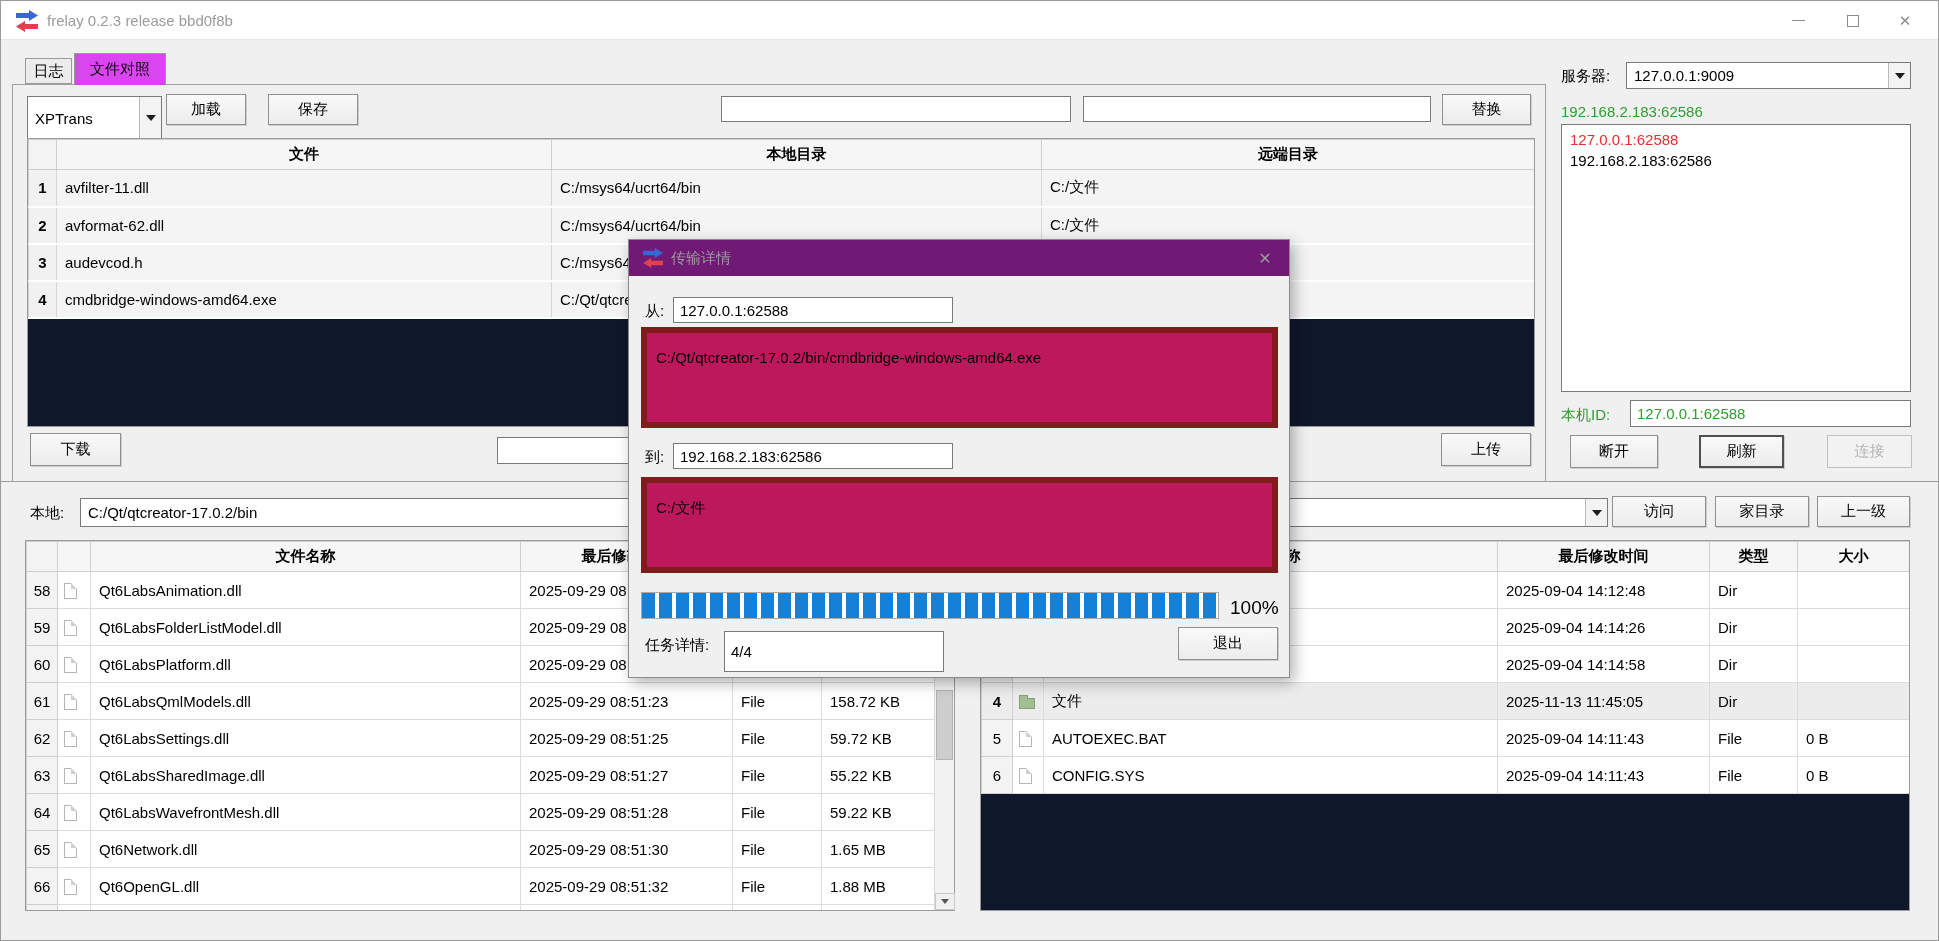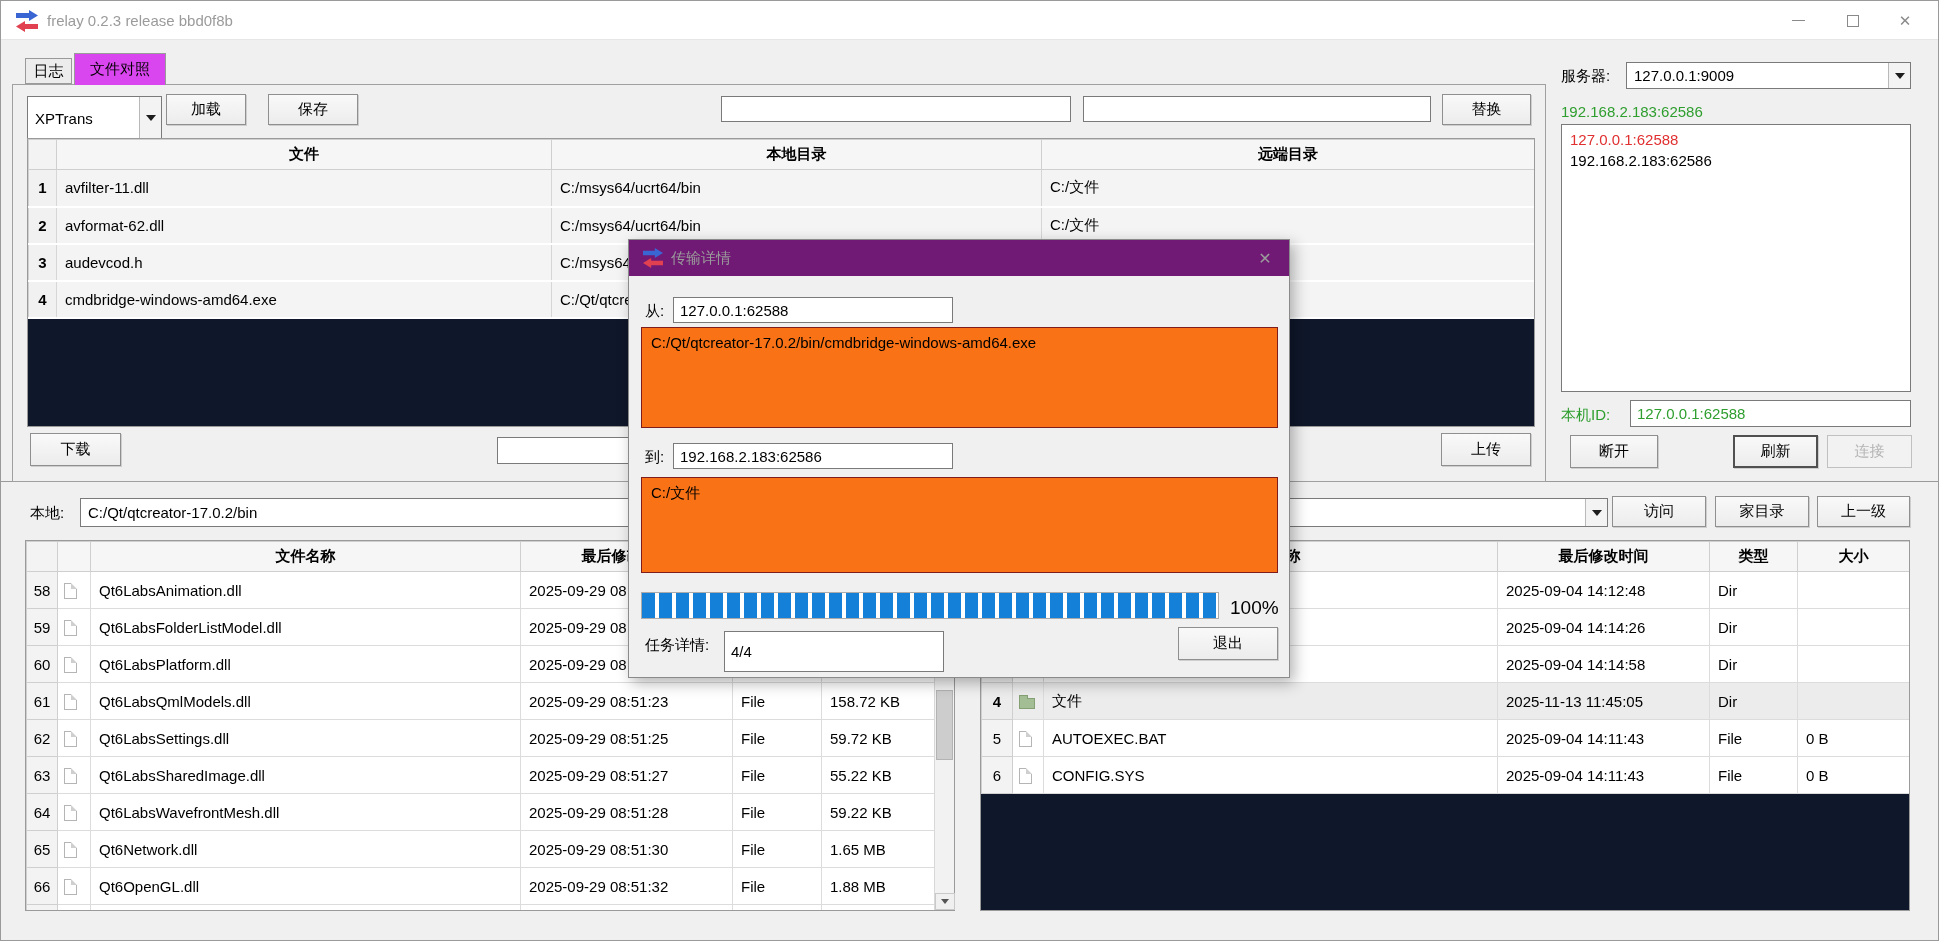--- a/index.html
+++ b/index.html
@@ -27,21 +27,21 @@
   .tab-cmp { left:74px; top:53px; width:92px; height:32px; border-bottom:none; z-index:3; }
 
   
   .pane { position:absolute; left:12px; top:84px; width:1534px; height:398px; border:1px solid #a0a0a0; background:#f0f0f0; z-index:2; }
   .hdivider { position:absolute; left:0; top:481px; width:1939px; height:1px; background:#9a9a9a; }
 
   
   .btn { position:absolute; display:flex; align-items:center; justify-content:center;
          background:linear-gradient(#f9f9f9,#ececec); border:1px solid #8f8f8f;
          box-shadow:1px 1px 0 rgba(0,0,0,.14); font-size:15px; cursor:default; }
-  .btn-default { border:2px solid #505050;margin-left:34px; }
+  .btn-default { border:2px solid #505050; }
   .btn-disabled { color:#b4b4b4; border-color:#c0c0c0; background:#f2f2f2; box-shadow:none; }
   .inp { position:absolute; border:1px solid #7a7a7a; background:#fff; font-size:15px; padding:0 6px;
          font-family:inherit; outline:none; }
   .combo { position:absolute; border:1px solid #7a7a7a; background:#fff; display:flex; align-items:stretch; }
   .combo .txt { flex:1; padding:0 7px; display:flex; align-items:center; white-space:nowrap; overflow:hidden; }
   .combo .arw { width:22px; display:flex; align-items:center; justify-content:center; border-left:1px solid #b9b9b9; background:#f3f3f3; }
   .tri-dn { width:0; height:0; border-left:5px solid transparent; border-right:5px solid transparent; border-top:6px solid #1d1d1d; }
   .lbl { position:absolute; font-size:15px; }
 
   
@@ -81,21 +81,21 @@
   .listbox { position:absolute; left:1561px; top:124px; width:350px; height:268px; background:#fff; border:1px solid #7a7a7a; padding:4px 8px; }
   .lb-item { font-size:15px; line-height:21px; white-space:nowrap; }
 
   
   .dialog { position:absolute; left:628px; top:239px; width:662px; height:439px; background:#f0f0f0;
             border:1px solid #8a8a8a; box-shadow:4px 5px 14px rgba(0,0,0,.30); z-index:10; }
   .dlg-title { position:absolute; left:0; top:0; right:0; height:36px; background:#701a75; }
   .dlg-icon { position:absolute; left:13px; top:8px; width:22px; height:20px; }
   .dlg-title-text { position:absolute; left:42px; top:9px; color:#9b9b9b; font-size:15px; }
   .dlg-close { position:absolute; right:10px; top:7px; width:28px; height:22px; display:flex; align-items:center; justify-content:center; color:#9b9b9b; font-size:16px; }
-  .dlg-area { position:absolute; background:#f97316; border:1px solid #7f1d1d; font-size:15px; padding:6px 9px; white-space:nowrap; overflow:hidden; }
+  .dlg-area { position:absolute; background:#be185d; border:6px solid #7f1d1d; font-size:15px; padding:16px 9px; white-space:nowrap; overflow:hidden; }
   .pg { position:absolute; left:12px; top:352px; width:578px; height:27px; border:1px solid #ababab; background:#fff; }
   .pg-fill { height:100%; background:repeating-linear-gradient(90deg,#1580d8 0 13px,#ffffff 13px 17px); }
   .pg-label { position:absolute; left:601px; top:357px; font-size:19px; }
 </style>
 </head>
 <body>
 
 <div class="win">
 
   <div class="titlebar">

